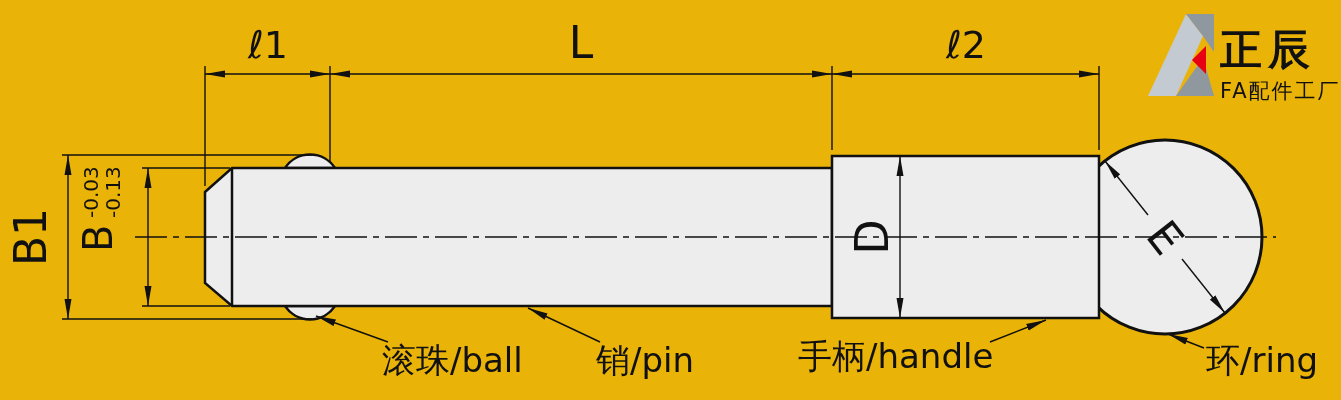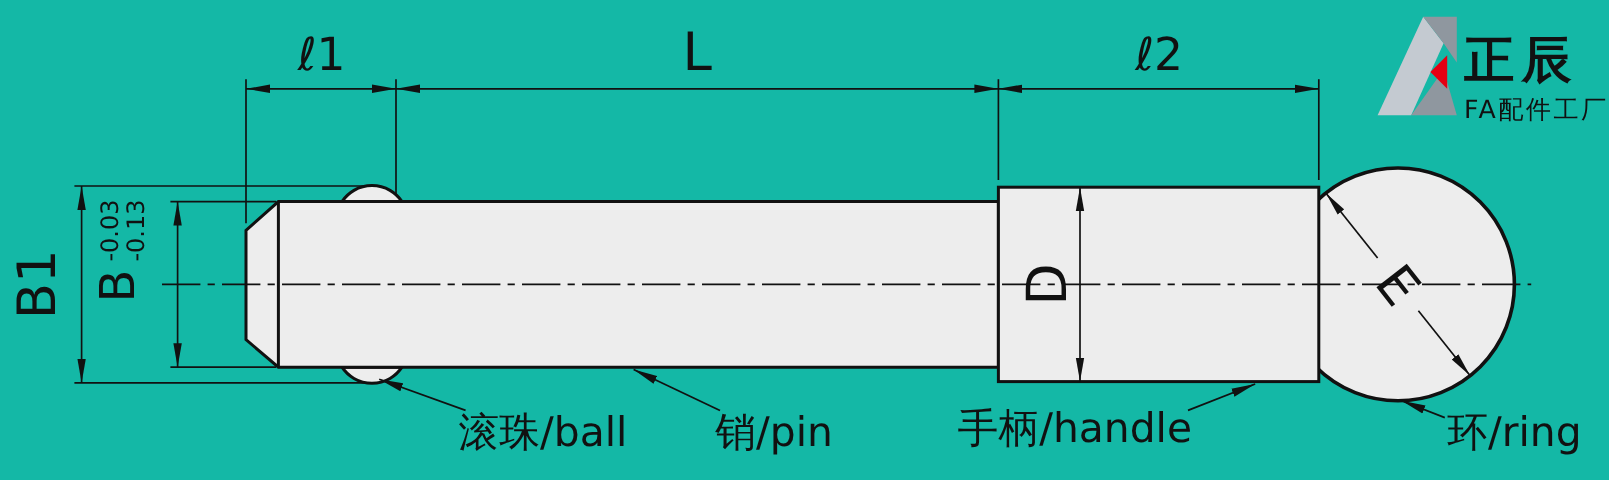--- a/index.html
+++ b/index.html
@@ -1,17 +1,17 @@
 <!DOCTYPE html>
 <html><head>
 <meta charset="utf-8">
 <style>
   html,body{margin:0;padding:0;background:#ffffff;}
   body{font-family:"DejaVu Sans","Liberation Sans",sans-serif;}
-  .canvas{width:1341px;height:400px;position:relative;background:#14b8a6;overflow:hidden;}
+  .canvas{width:1341px;height:400px;position:relative;background:#eab308;overflow:hidden;}
   svg text{font-family:"DejaVu Sans","Liberation Sans",sans-serif;fill:#111111;}
   .part{fill:#ededed;stroke:#111111;stroke-width:2.5;}
   .part-thick{fill:#ededed;stroke:#111111;stroke-width:3;}
   .edge{stroke:#111111;stroke-width:2.5;fill:none;}
   .ext{stroke:#111111;stroke-width:1.4;fill:none;}
   .dim{stroke:#111111;stroke-width:1.4;fill:none;}
   .cl{stroke:#111111;stroke-width:1.3;fill:none;stroke-dasharray:32 6 6 6;}
   .dimtext{font-size:38px;}
   .dimtext-lg{font-size:44px;}
   .toltext{font-size:20px;}

